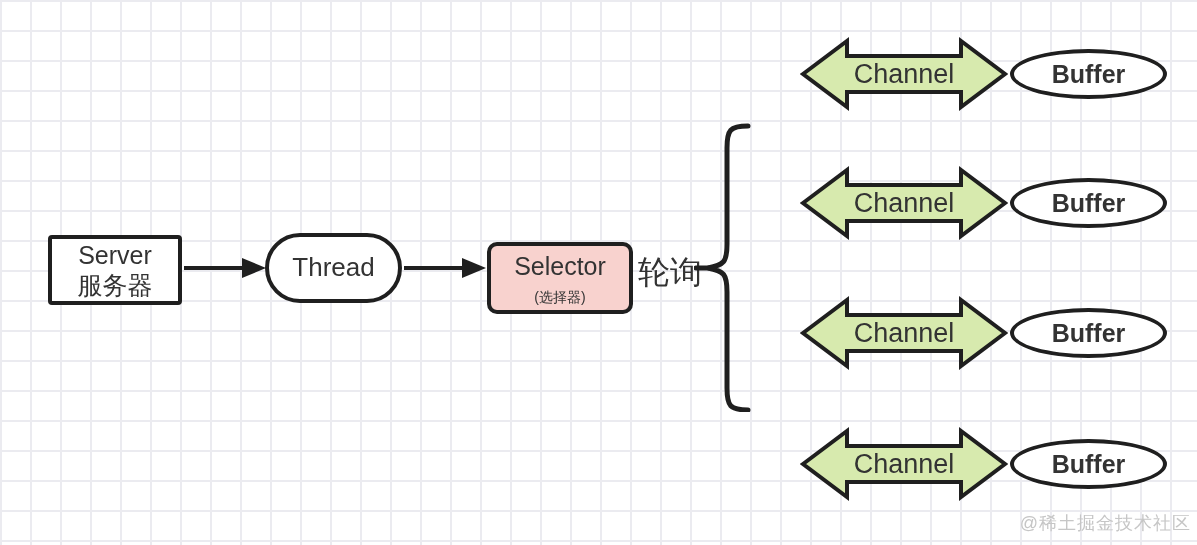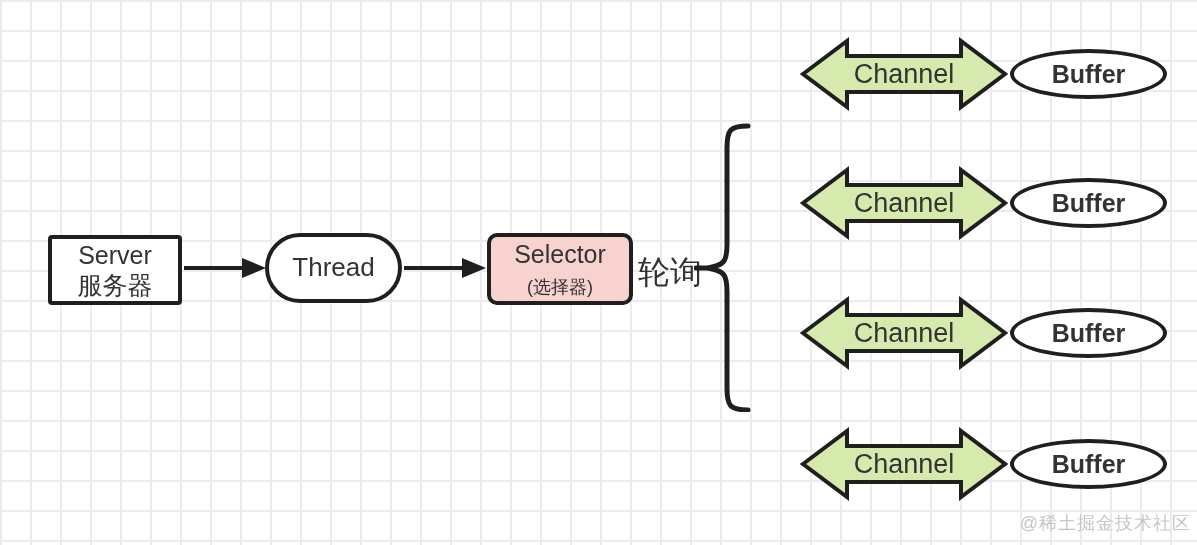--- a/index.html
+++ b/index.html
@@ -47,26 +47,26 @@
     font-size: 25px;
   }
 
   .thread-node {
     left: 265px; top: 233px; width: 137px; height: 70px;
     border-radius: 35px;
     font-size: 26px;
   }
 
   .selector-node {
-    left: 487px; top: 233px; width: 146px; height: 72px;
+    left: 487px; top: 242px; width: 146px; height: 72px;
     border-radius: 10px;
     background: var(--selector-fill);
     font-size: 25px;
   }
-  .selector-node .sub { font-size: 18px; margin-top: 8px; }
+  .selector-node .sub { font-size: 14px; margin-top: 8px; }
 
   .conn-arrow { position: absolute; width: 86px; height: 34px; }
   .conn-arrow.a1 { left: 182px; top: 251px; }
   .conn-arrow.a2 { left: 402px; top: 251px; }
   .conn-arrow line { stroke: var(--stroke); stroke-width: 4; }
   .conn-arrow polygon { fill: var(--stroke); stroke: none; }
 
   .polling-label {
     position: absolute;
     left: 638px; top: 251px; width: 60px;

